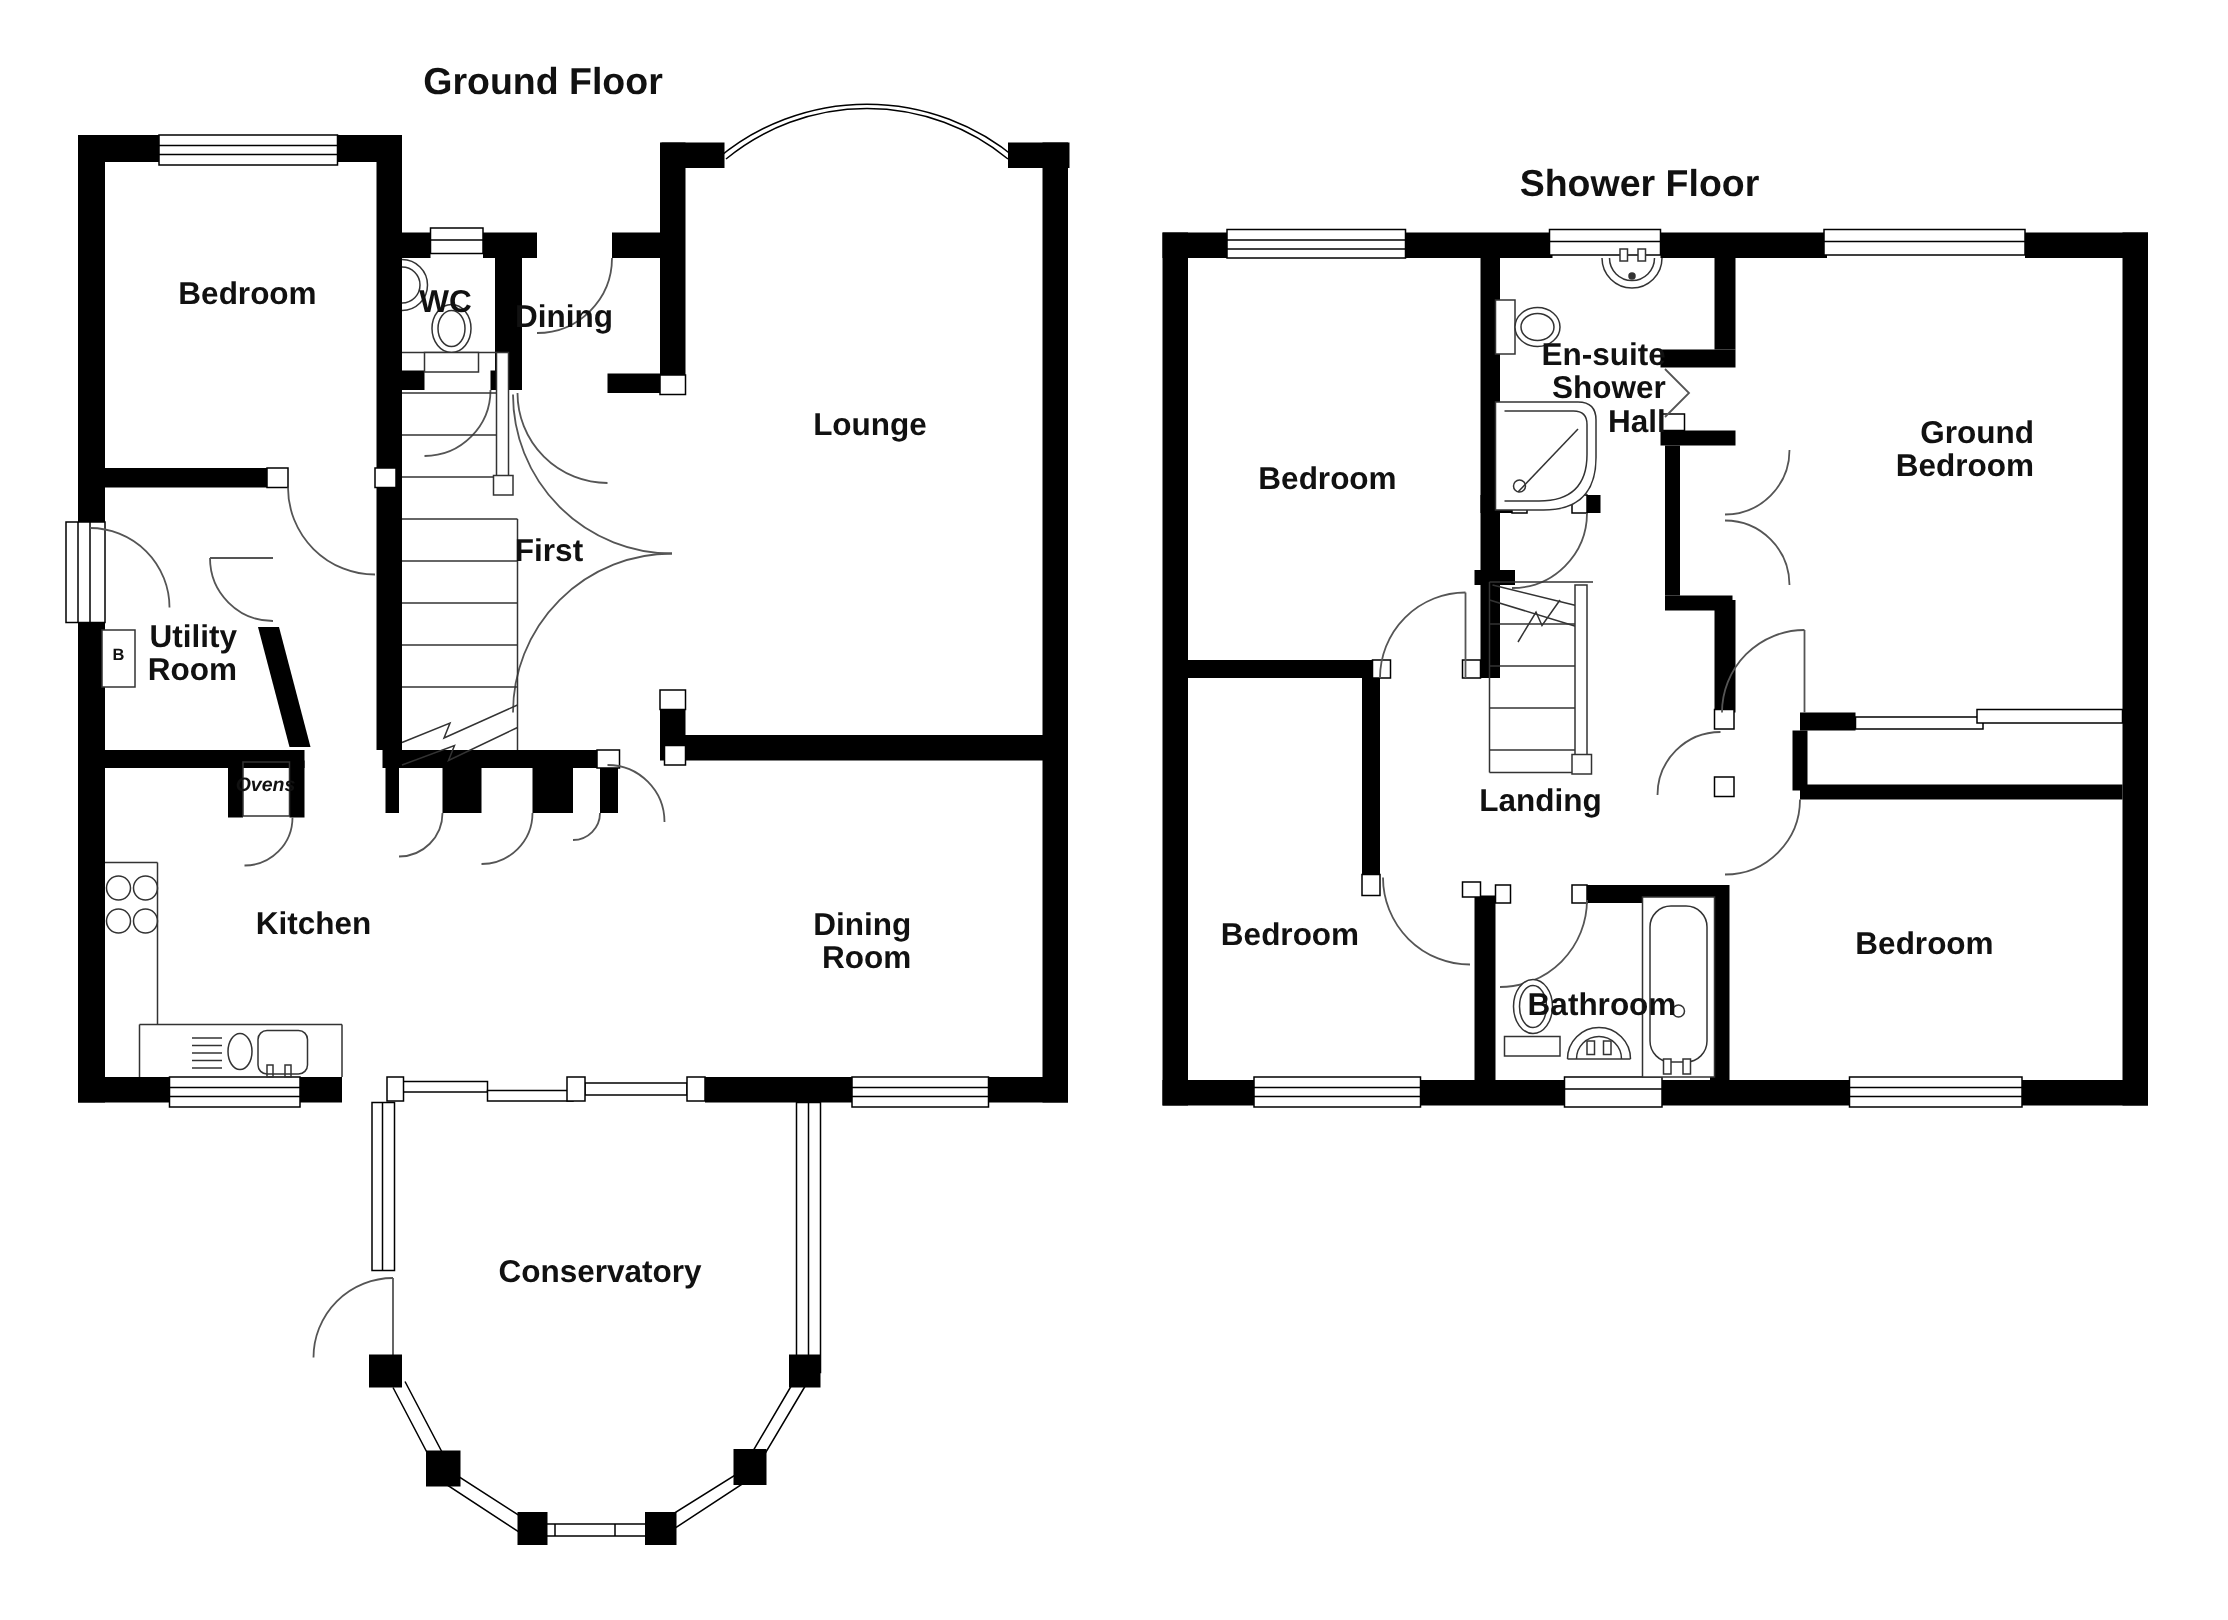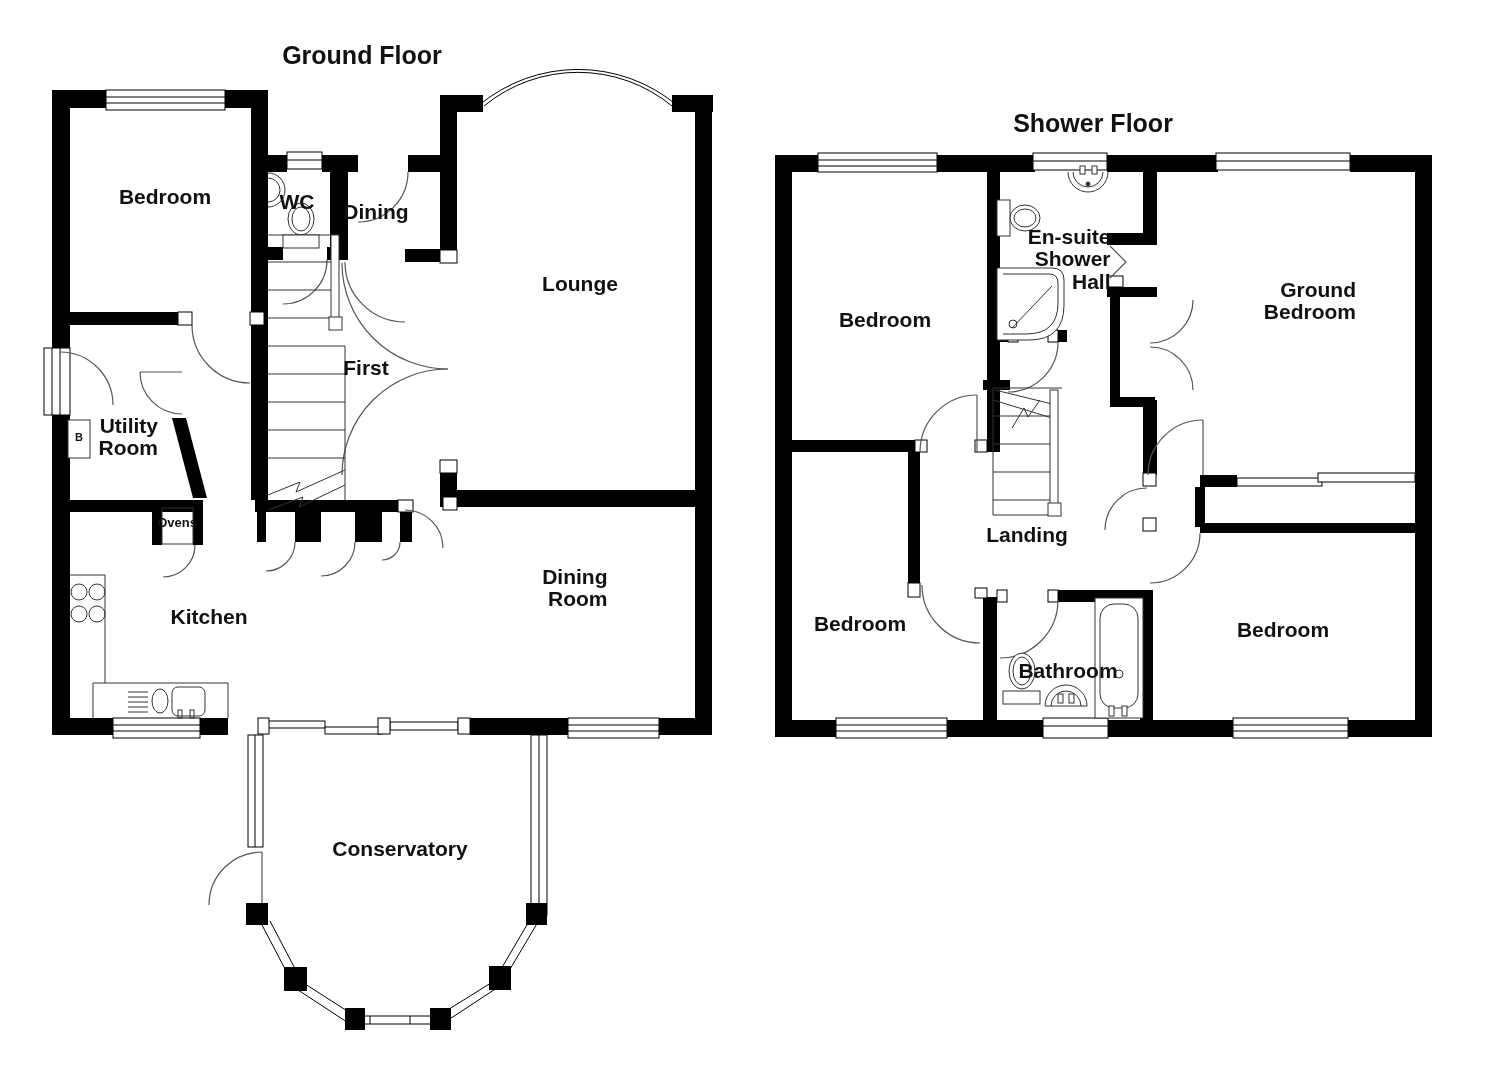--- a/index.html
+++ b/index.html
@@ -3,21 +3,21 @@
 <meta charset="utf-8">
 <style>
   html,body{margin:0;padding:0;background:#ffffff;}
   #canvas{position:relative;width:1485px;height:1080px;background:#fff;overflow:hidden;
           font-family:"Liberation Sans","DejaVu Sans",sans-serif;}
   #plan-svg{position:absolute;left:0;top:0;}
   .lbl{position:absolute;transform:translate(-50%,-50%);color:#111;font-weight:bold;
        font-size:21px;text-align:right;line-height:1.07;white-space:pre-line;}
   .title{font-size:25px;}
   .tiny{font-size:11px;}
-  .small{font-size:13px;}
+  .small{font-size:13px;font-style:italic;}
 </style>
 </head>
 <body>
 
 <div id="canvas">
 
 <svg id="plan-svg" width="1485" height="1080" viewBox="0 0 1485 1080">
 
   <g>
 
@@ -352,21 +352,21 @@
 <div class="lbl title" style="left:362px;top:55px">Ground Floor</div>
 <div class="lbl" style="left:165px;top:197px">Bedroom</div>
 <div class="lbl" style="left:297px;top:202px">WC</div>
 <div class="lbl" style="left:376px;top:212px">Dining</div>
 <div class="lbl" style="left:580px;top:284px">Lounge</div>
 <div class="lbl" style="left:366px;top:368px">First</div>
 <div class="lbl" style="left:116px;top:437px;width:84px">Utility Room</div>
 <div class="lbl tiny" style="left:79px;top:438px">B</div>
 <div class="lbl small" style="left:177px;top:523px">Ovens</div>
 <div class="lbl" style="left:209px;top:617px">Kitchen</div>
-<div class="lbl" style="left:565px;top:588px;width:85px">Dining Room</div>
+<div class="lbl" style="left:565px;top:629px;width:85px">Dining Room</div>
 <div class="lbl" style="left:400px;top:849px">Conservatory</div>
 
 <div class="lbl title" style="left:1093px;top:123px">Shower Floor</div>
 <div class="lbl" style="left:885px;top:320px">Bedroom</div>
 <div class="lbl" style="left:1063px;top:260px;width:95px">En-suite Shower Hall</div>
 <div class="lbl" style="left:1296px;top:301px;width:120px">Ground Bedroom</div>
 <div class="lbl" style="left:1027px;top:535px">Landing</div>
 <div class="lbl" style="left:860px;top:624px">Bedroom</div>
 <div class="lbl" style="left:1068px;top:671px">Bathroom</div>
 <div class="lbl" style="left:1283px;top:630px">Bedroom</div>

